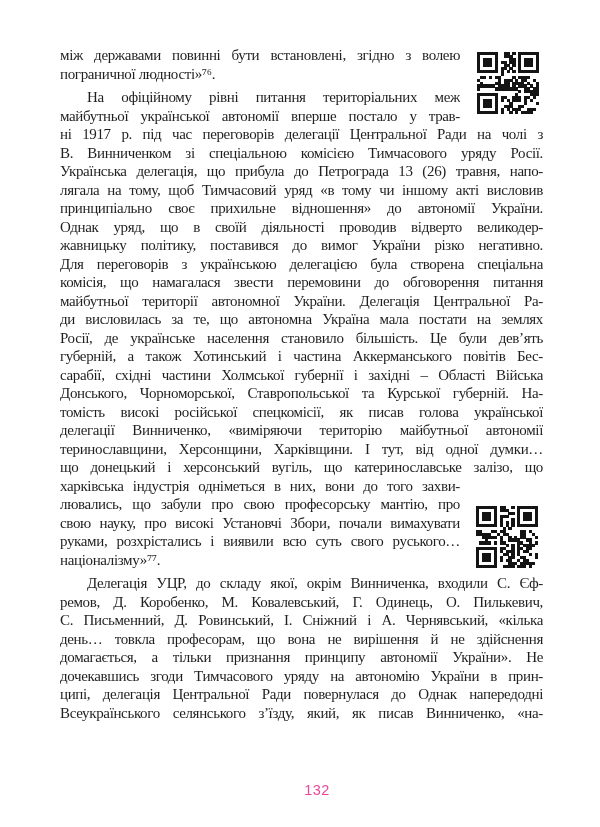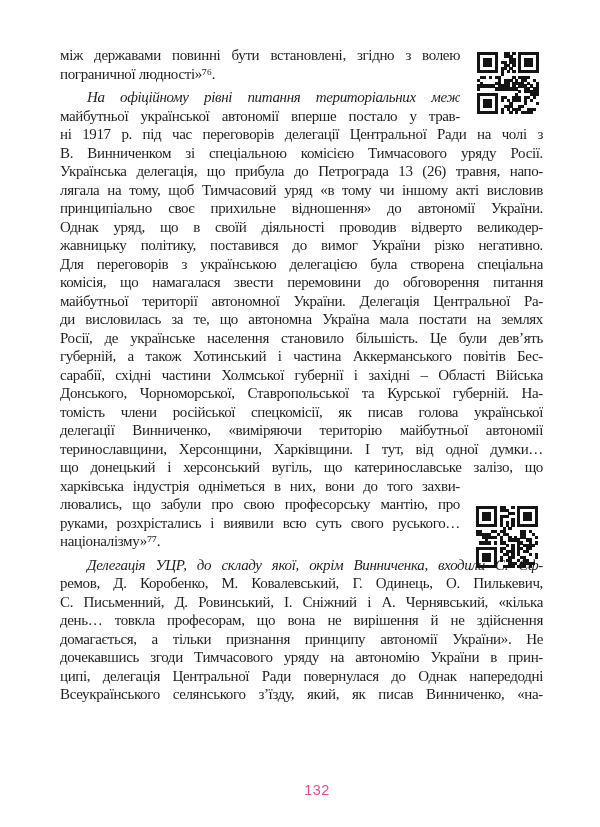--- a/index.html
+++ b/index.html
@@ -13,21 +13,21 @@
     font-size:15px;line-height:18.5px;letter-spacing:-0.35px;
   }
   .para{margin:0;padding:0;}
   .para.gap{margin-top:5px;}
   .ln{
     text-align:justify;text-align-last:justify;
     height:18.5px;overflow:hidden;white-space:normal;
   }
   .ln.end{text-align-last:left;}
   .ln.narrow{width:400px;}
-  .ln.indent{text-indent:27px;font-style:italic;}
+  .ln.indent{text-indent:27px;}
   .qr{position:absolute;width:62px;height:62px;}
   .qr svg{display:block;width:100%;height:100%;}
   .qr-top{left:477px;top:52px;}
   .qr-bottom{left:476px;top:506px;}
   .footer{
     position:absolute;left:17px;top:782px;width:600px;text-align:center;
     font-family:"Liberation Sans","DejaVu Sans",sans-serif;
     font-size:14.5px;color:#ec4899;letter-spacing:0.4px;
   }
 </style>
@@ -54,26 +54,27 @@
       <div class="ln">Однак уряд, що в свої​й діяльності проводив відверто великодер-</div>
       <div class="ln">жавницьку політику, поставився до вимог України різко негативно.</div>
       <div class="ln">Для переговорів з українською делегацією була створена спеціальна</div>
       <div class="ln">комісія, що намагалася звести перемовини до обговорення питання</div>
       <div class="ln">майбутньої території автономної України. Делегація Центральної Ра-</div>
       <div class="ln">ди висловилась за те, що автономна Україна мала постати на землях</div>
       <div class="ln">Росії, де українське населення становило більшість. Це були дев’ять</div>
       <div class="ln">губерній, а також Хотинський і частина Аккерманського повітів Бес-</div>
       <div class="ln">сарабії, східні частини Холмської губернії і західні – Області Війська</div>
       <div class="ln">Донського, Чорноморської, Ставропольської та Курської губерній. На-</div>
-      <div class="ln">томість члени російської спецкомісії, як писав голова української</div>
+      <div class="ln">томість високі російської спецкомісії, як писав голова української</div>
       <div class="ln">делегації Винниченко, «виміряючи територію майбутньої автономії</div>
       <div class="ln">теринославщини, Херсонщини, Харківщини. І тут, від одної думки…</div>
       <div class="ln">що донецький і херсонський вугіль, що катеринославське залізо, що</div>
       <div class="ln narrow">харківська індустрія одніметься в них, вони до того захви-</div>
       <div class="ln narrow">лювались, що забули про свою професорську мантію, про</div>
+      <div class="ln narrow">свою науку, про високі Установчі Збори, почали вимахувати</div>
       <div class="ln narrow">руками, розхрістались і виявили всю суть свого руського…</div>
       <div class="ln end">націоналізму»⁷⁷.</div>
     </div>
 
     <div class="para gap">
       <div class="ln indent">Делегація УЦР, до складу якої, окрім Винниченка, входили С. Єф-</div>
       <div class="ln">ремов, Д. Коробенко, М. Ковалевський, Г. Одинець, О. Пилькевич,</div>
       <div class="ln">С. Письменний, Д. Ровинський, І. Сніжний і А. Чернявський, «кілька</div>
       <div class="ln">день… товкла професорам, що вона не вирішення й не здійснення</div>
       <div class="ln">домагається, а тільки признання принципу автономії України». Не</div>

